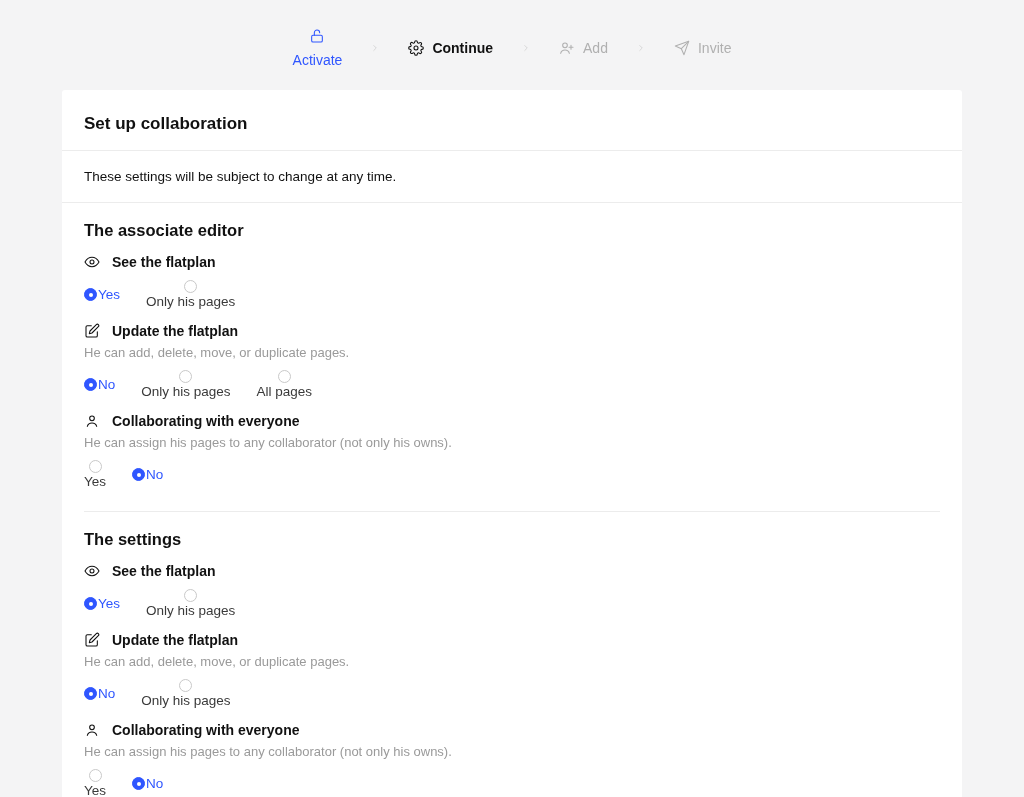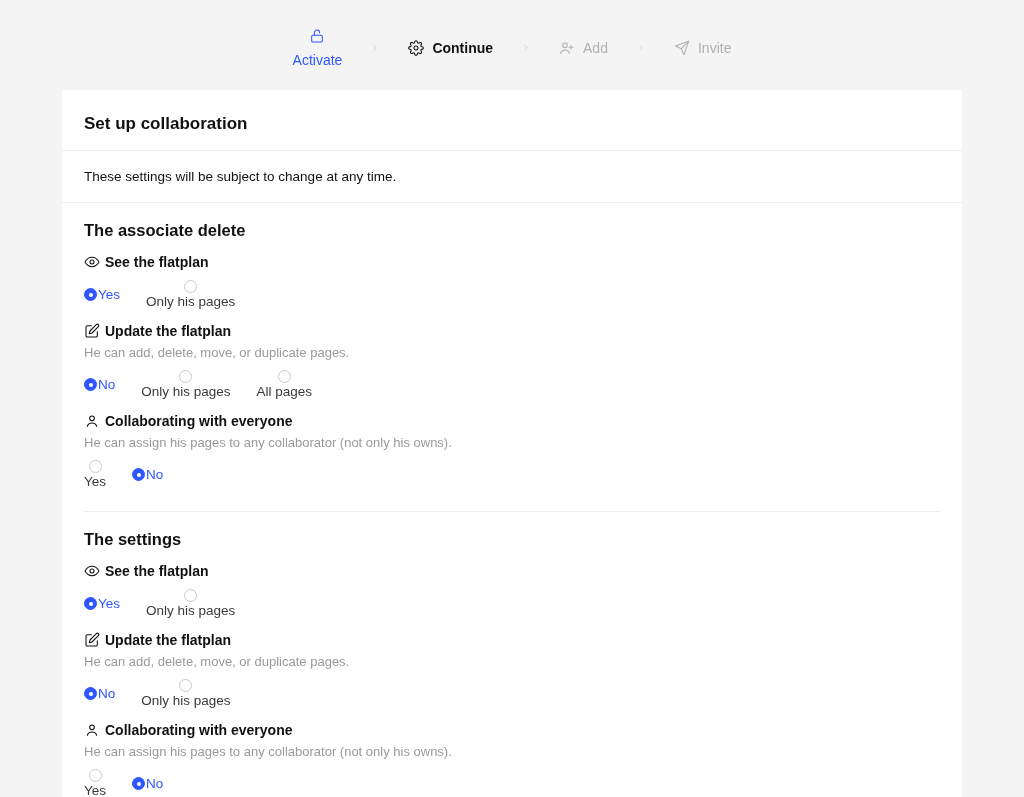--- a/index.html
+++ b/index.html
@@ -52,21 +52,21 @@
     }
     .section-title {
       font-size: 16.5px;
       font-weight: 700;
       margin: 18px 0 14px 0;
     }
     .setting { margin-top: 14px; margin-bottom: 6px; }
     .setting-head {
       display: flex;
       align-items: center;
-      gap: 5px;
+      gap: 12px;
       font-size: 14px;
       font-weight: 600;
       color: #111;
     }
     .setting-head .icon { width: 16px; display:inline-flex; color:#111; }
     .setting-desc {
       font-size: 13px;
       color: #9a9a9a;
       margin-top: 6px;
     }
@@ -166,21 +166,21 @@
       </div>
     </div>
 
   <div class="card">
     <div class="page-title">Set up collaboration</div>
     <div class="hr"></div>
     <div class="subtext">These settings will be subject to change at any time.</div>
     <div class="hr"></div>
 
     <div id="roles">
-        <div class="section-title">The associate delete</div>
+        <div class="section-title">The associate editor</div>
         <div class="setting">
           <div class="setting-head">
             <span class="icon">
               <svg width="16" height="16" viewBox="0 0 24 24" stroke="currentColor" fill="none" stroke-width="1.6" stroke-linecap="round" stroke-linejoin="round">
                 <path d="M1.5 12s4-7 10.5-7 10.5 7 10.5 7-4 7-10.5 7S1.5 12 1.5 12z"></path>
                 <circle cx="12" cy="12" r="3"></circle>
               </svg>
             </span>
             <span>See the flatplan</span>
           </div>

